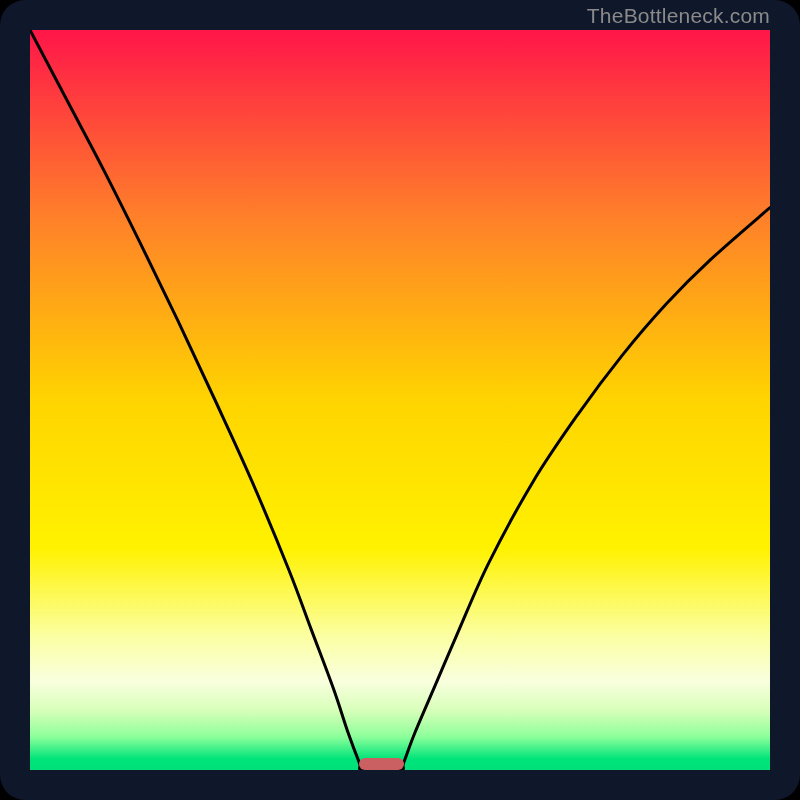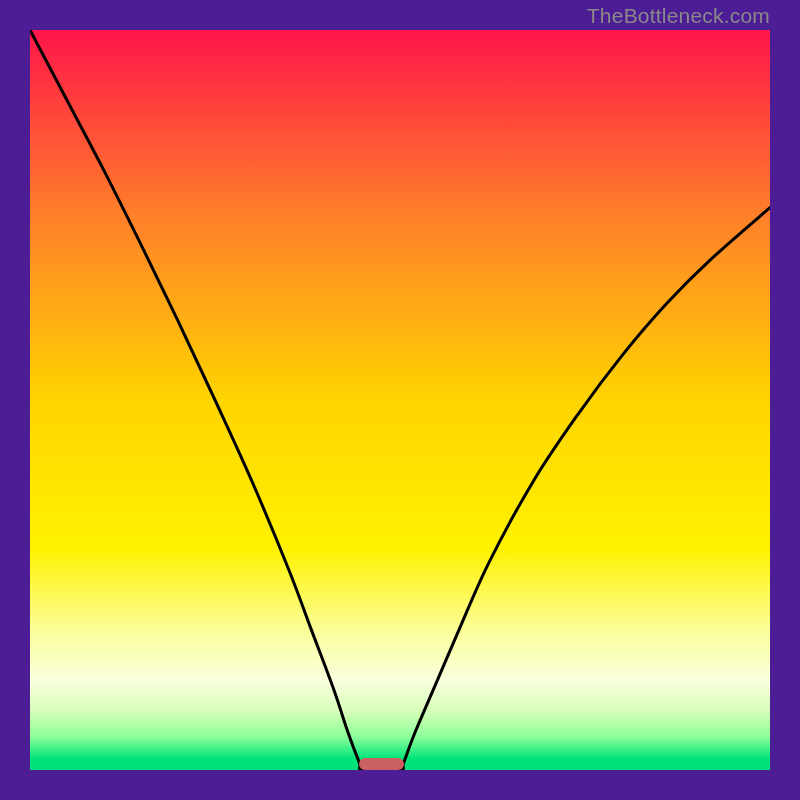--- a/index.html
+++ b/index.html
@@ -10,21 +10,22 @@
     background: #000000;
     overflow: hidden;
     font-family: Arial, Helvetica, sans-serif;
   }
   .frame {
     position: absolute;
     left: 0;
     top: 0;
     width: 800px;
     height: 800px;
-    background: #4c1d95;
+    background: #0f172a;
+    border-radius: 25px;
   }
   .plot {
     position: absolute;
     left: 30px;
     top: 30px;
     width: 740px;
     height: 740px;
     overflow: hidden;
   }
   .gradient {

